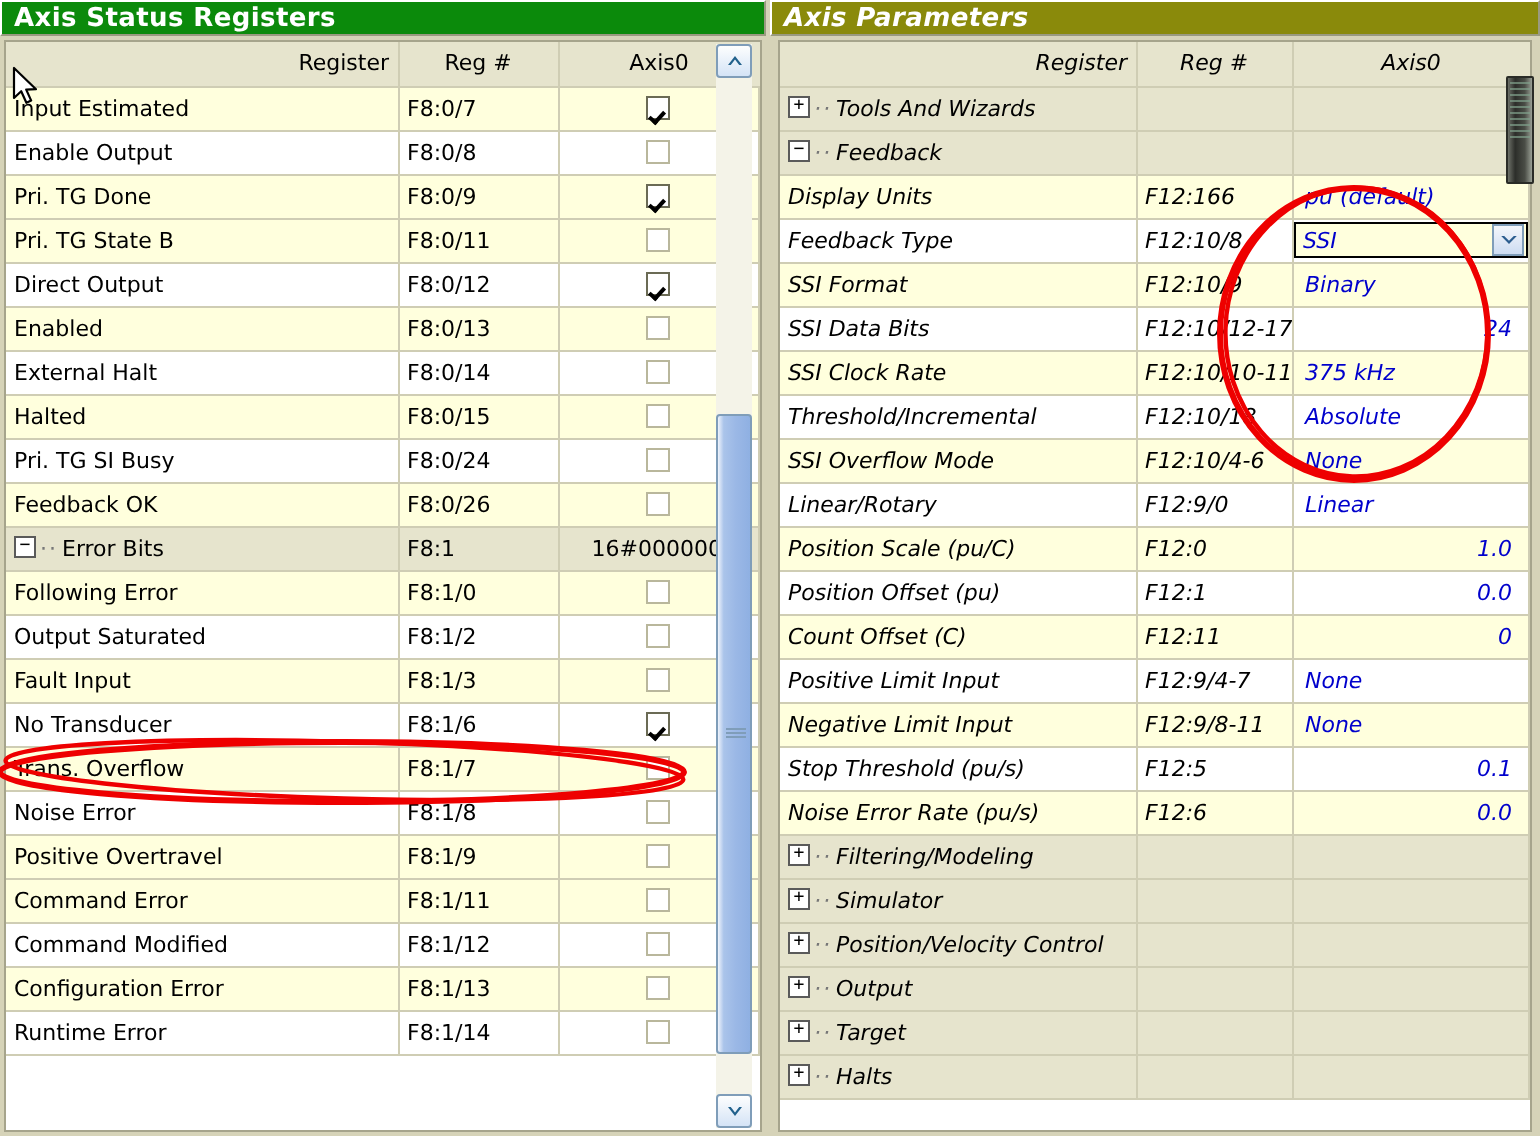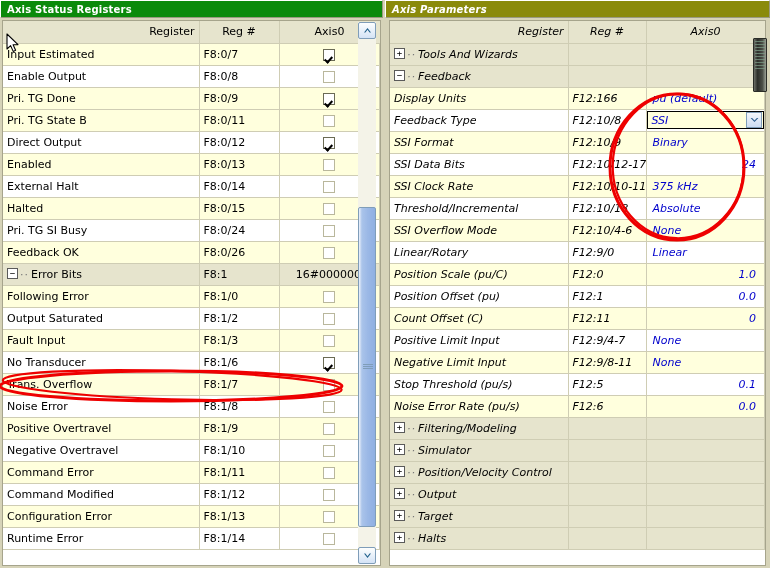--- a/index.html
+++ b/index.html
@@ -12,21 +12,21 @@
   }
   .root{position:relative;width:770px;height:568px;}
 
   
   .pane{position:absolute;top:0;height:568px;box-sizing:border-box;}
   .pane-left{left:0;width:383px;background:#d6d3b8;}
   .pane-right{left:385px;width:385px;background:#d6d3b8;font-style:italic;}
 
   .titlebar{
     position:relative;height:18px;line-height:18px;
-    font-weight:bold;color:#ffffff;font-size:10px;
+    font-weight:bold;color:#ffffff;font-size:13px;
     padding-left:6px;box-sizing:border-box;
     border:1px solid #ffffff;border-right-color:#9a9a80;border-bottom-color:#9a9a80;
     letter-spacing:.2px;
     overflow:hidden;white-space:nowrap;
   }
   .titlebar.green{background:#0b8a0b;}
   .titlebar.olive{background:#8a8a0b;}
 
   
   .gridwrap{
@@ -250,25 +250,20 @@
                 <td class="c-val"><span class="cb"></span></td>
               </tr>
               <tr class="norm">
                 <td class="c-name indent2"><span>Noise Error</span></td>
                 <td class="c-reg">F8:1/8</td>
                 <td class="c-val"><span class="cb"></span></td>
               </tr>
               <tr class="alt">
                 <td class="c-name indent2"><span>Positive Overtravel</span></td>
                 <td class="c-reg">F8:1/9</td>
-                <td class="c-val"><span class="cb"></span></td>
-              </tr>
-              <tr class="norm">
-                <td class="c-name indent2"><span>Negative Overtravel</span></td>
-                <td class="c-reg">F8:1/10</td>
                 <td class="c-val"><span class="cb"></span></td>
               </tr>
               <tr class="alt">
                 <td class="c-name indent2"><span>Command Error</span></td>
                 <td class="c-reg">F8:1/11</td>
                 <td class="c-val"><span class="cb"></span></td>
               </tr>
               <tr class="norm">
                 <td class="c-name indent2"><span>Command Modified</span></td>
                 <td class="c-reg">F8:1/12</td>

